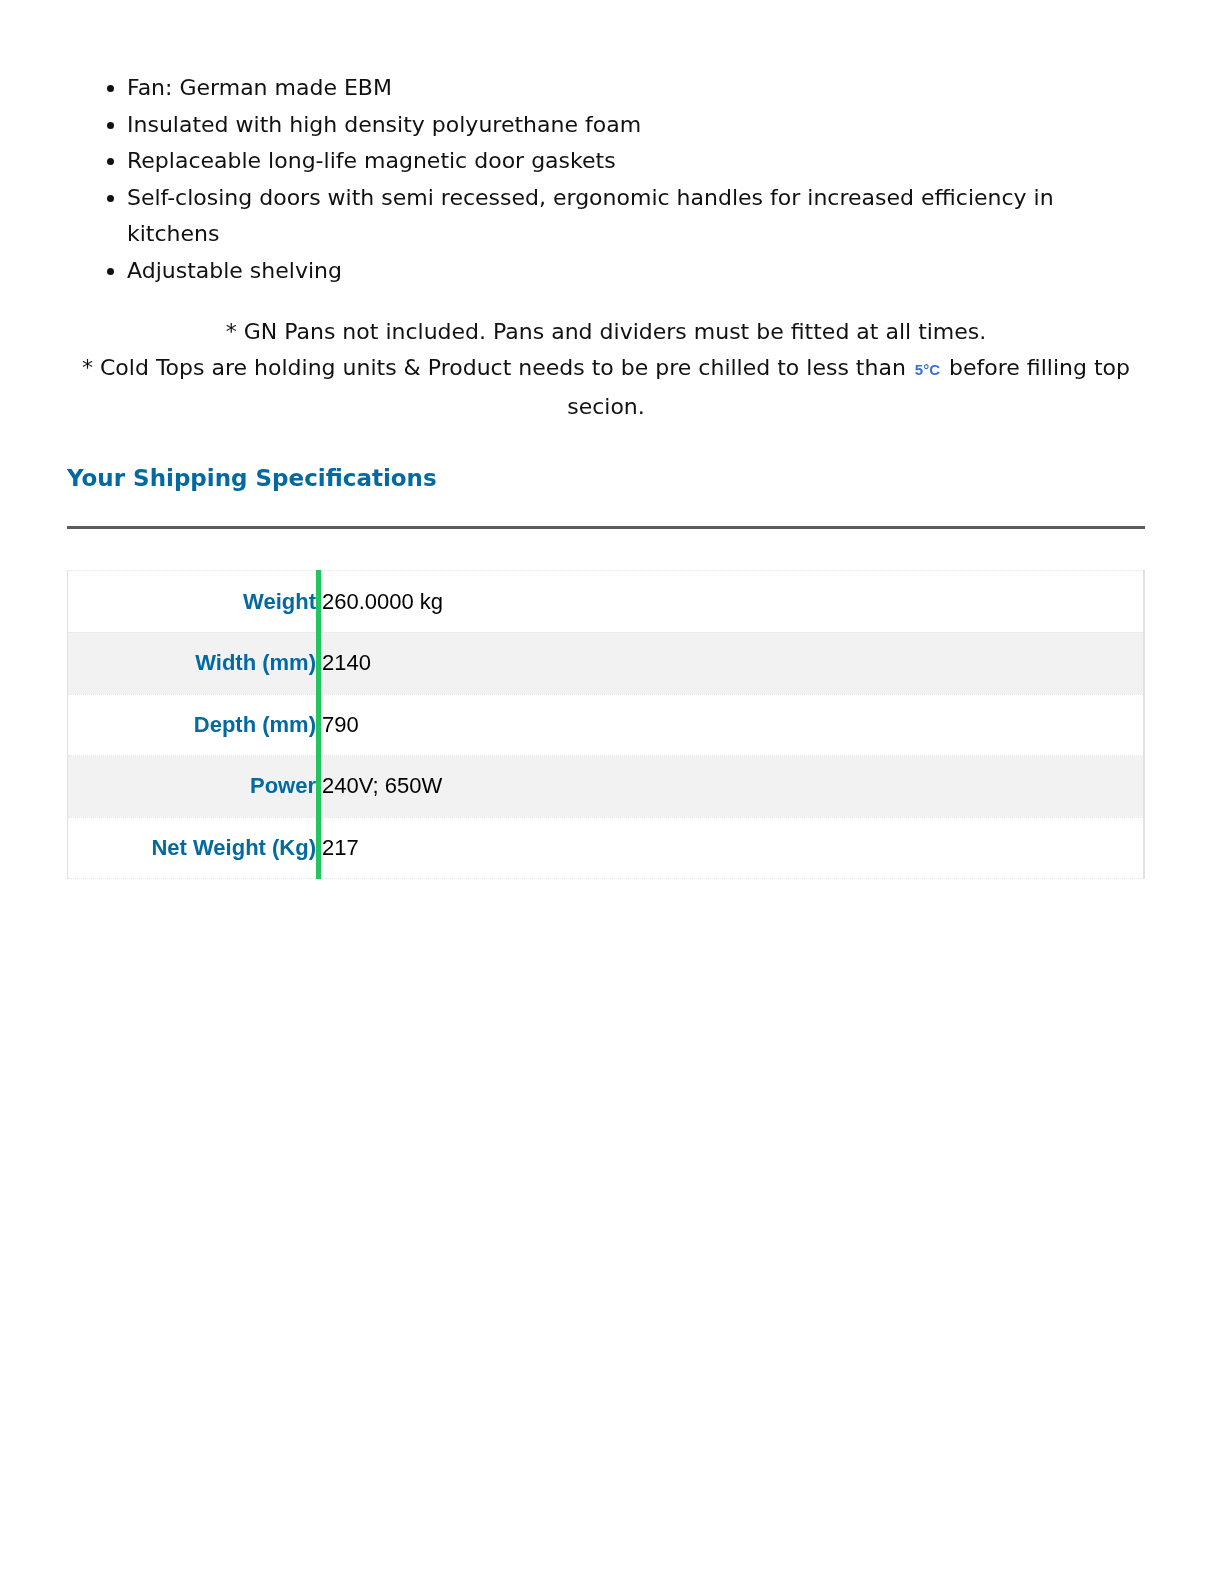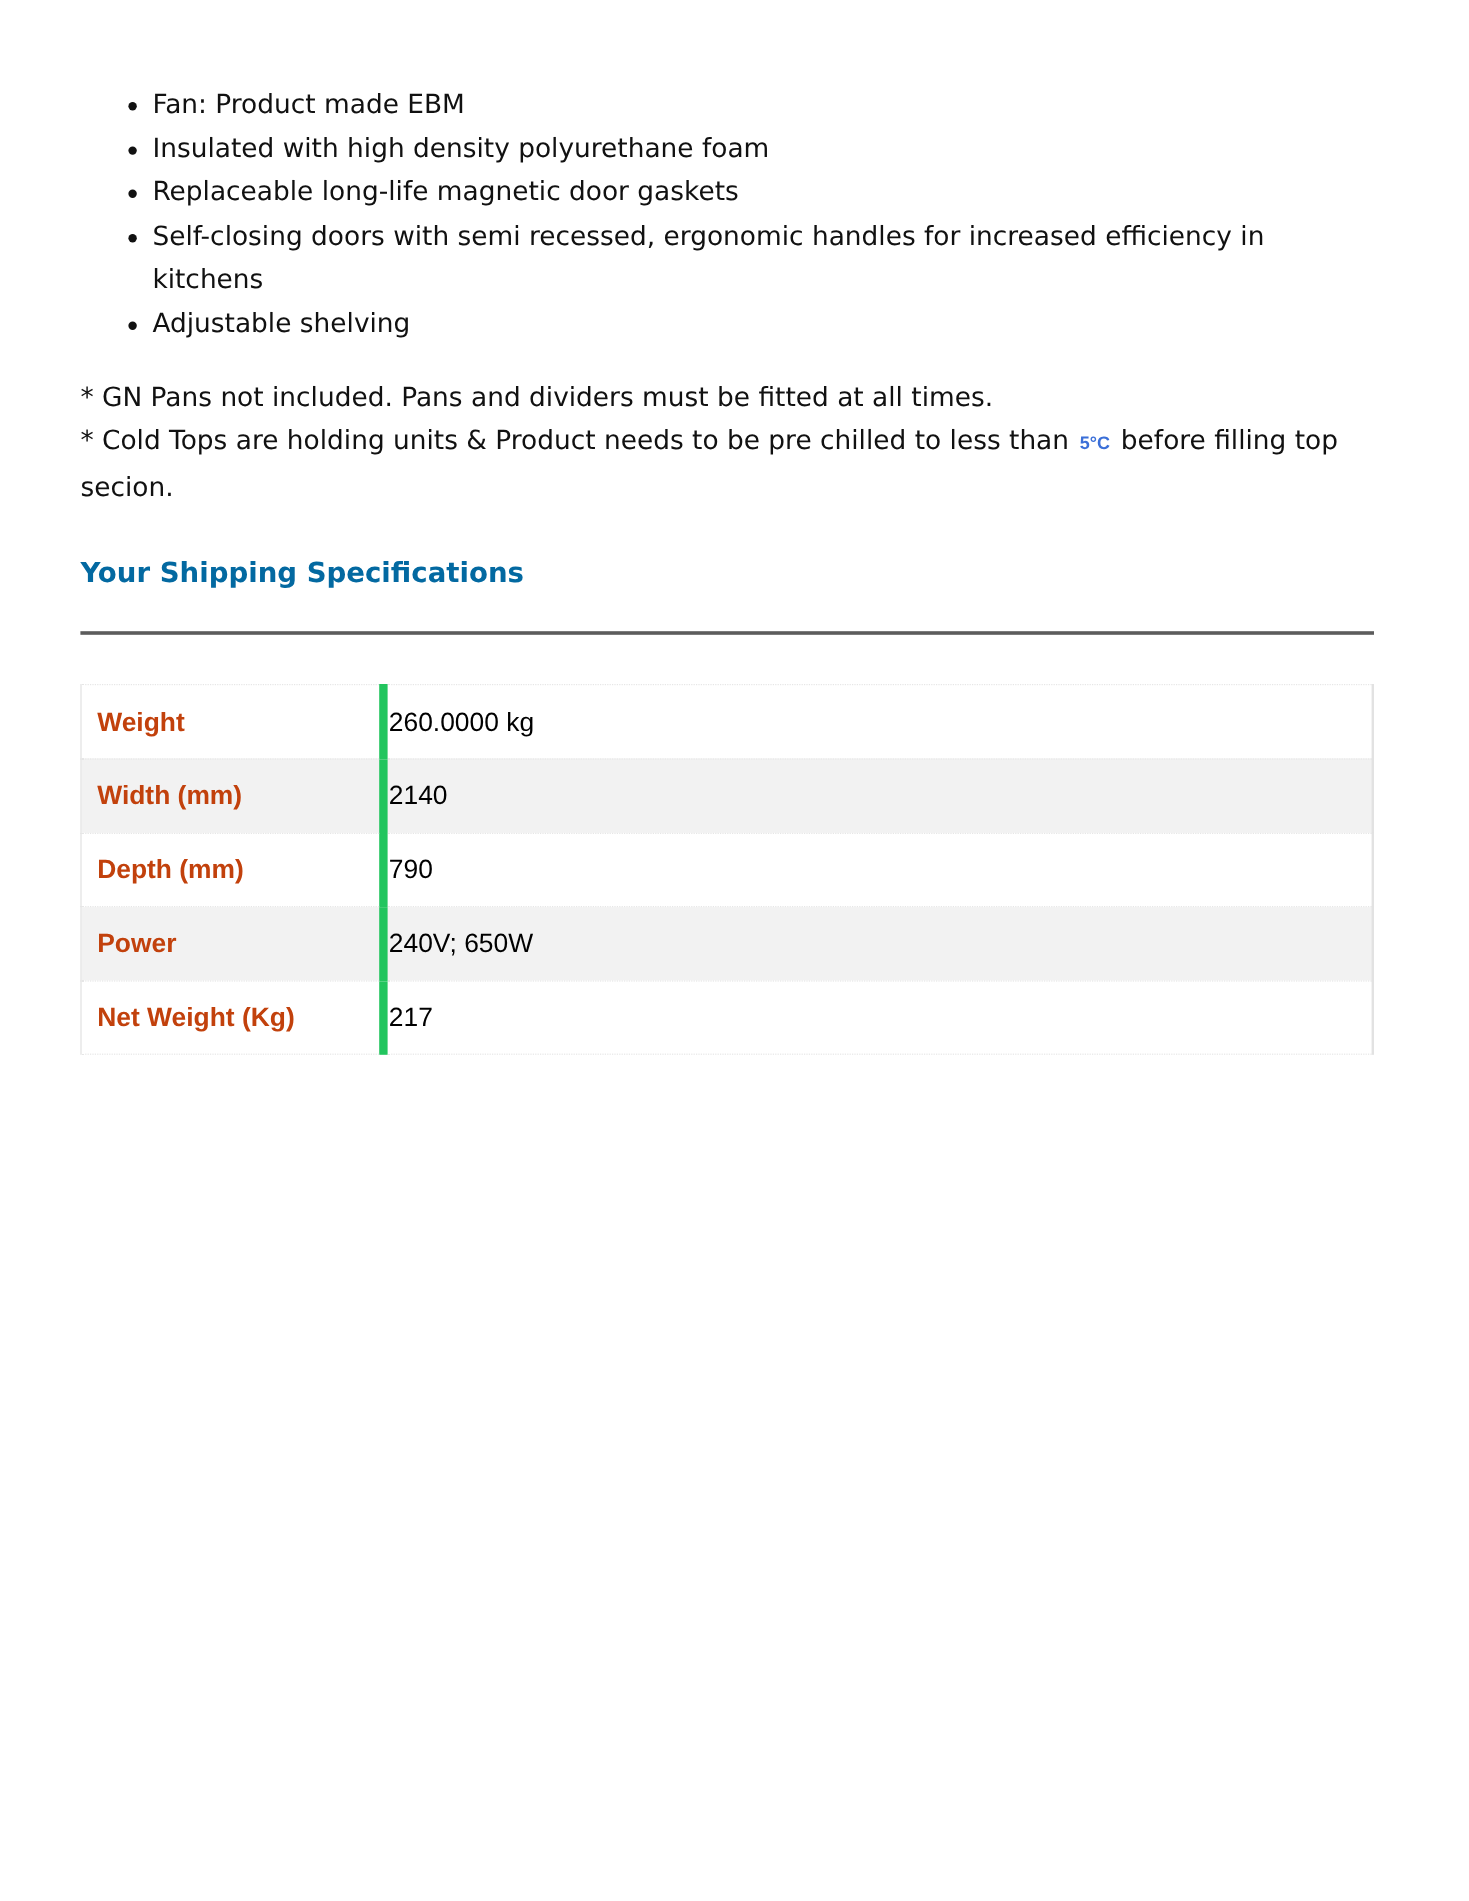--- a/index.html
+++ b/index.html
@@ -4,41 +4,41 @@
 <style>
   html, body { margin: 0; padding: 0; background: #ffffff; }
   body { width: 1224px; height: 1584px; position: relative; overflow: hidden;
          font-family: "DejaVu Sans", sans-serif; color: #111; }
   .content { position: absolute; left: 67px; top: 70px; width: 1078px; }
   ul.features { margin: 0; padding: 0 0 0 60px; list-style: none; }
   ul.features li { position: relative; font-size: 22px; line-height: 36.6px; }
   ul.features li::before { content: ""; position: absolute; left: -20px; top: 15px;
          width: 7px; height: 7px; border-radius: 50%; background: #111; }
   .notes { margin-top: 24px; font-size: 22px; line-height: 36.6px; }
-  .notes p { margin: 0; }
+  .notes p { margin: 0; text-align: center; }
   .temp { color: #3b6fd8; font-family: "Liberation Sans", sans-serif; font-weight: bold;
           font-size: 15px; padding: 0 2px; }
   .ship-title { margin-top: 38px; color: #0369a1; font-weight: bold; font-size: 23px;
                 line-height: 30px; }
   .rule { margin-top: 33px; height: 3px; background: #5c5c5c; }
   table.specs { margin-top: 41px; width: 1078px; border-collapse: collapse;
                 font-family: "Liberation Sans", sans-serif; font-size: 22px;
                 border-left: 1px solid #e2e2e2; border-right: 2px solid #e2e2e2; }
   table.specs tr { height: 61.6px; border-top: 1px dotted #e6e6e6; border-bottom: 1px dotted #e6e6e6; }
   table.specs tr:nth-child(even) { background: #f2f2f2; }
-  table.specs th { text-align: left; font-weight: bold; padding: 0 0 0 13px;
-                   width: 235px; border-right: 7px solid #22c55e; color: #c2410c; }
+  table.specs th { text-align: right; font-weight: bold; padding: 0 0 0 13px;
+                   width: 235px; border-right: 5px solid #22c55e; color: #0369a1; }
   table.specs td { padding: 0 0 0 1px; color: #000; }
 </style>
 </head>
 <body>
 
 <div class="content">
   <ul class="features">
-    <li>Fan: Product made EBM</li>
+    <li>Fan: German made EBM</li>
     <li>Insulated with high density polyurethane foam</li>
     <li>Replaceable long-life magnetic door gaskets</li>
     <li>Self-closing doors with semi recessed, ergonomic handles for increased efficiency in kitchens</li>
     <li>Adjustable shelving</li>
   </ul>
 
   <div class="notes">
     <p>* GN Pans not included. Pans and dividers must be fitted at all times.</p>
     <p><span>* Cold Tops are holding units &amp; Product needs to be pre chilled to less than</span> <span class="temp">5°C</span><span> before filling top secion.</span></p>
   </div>

